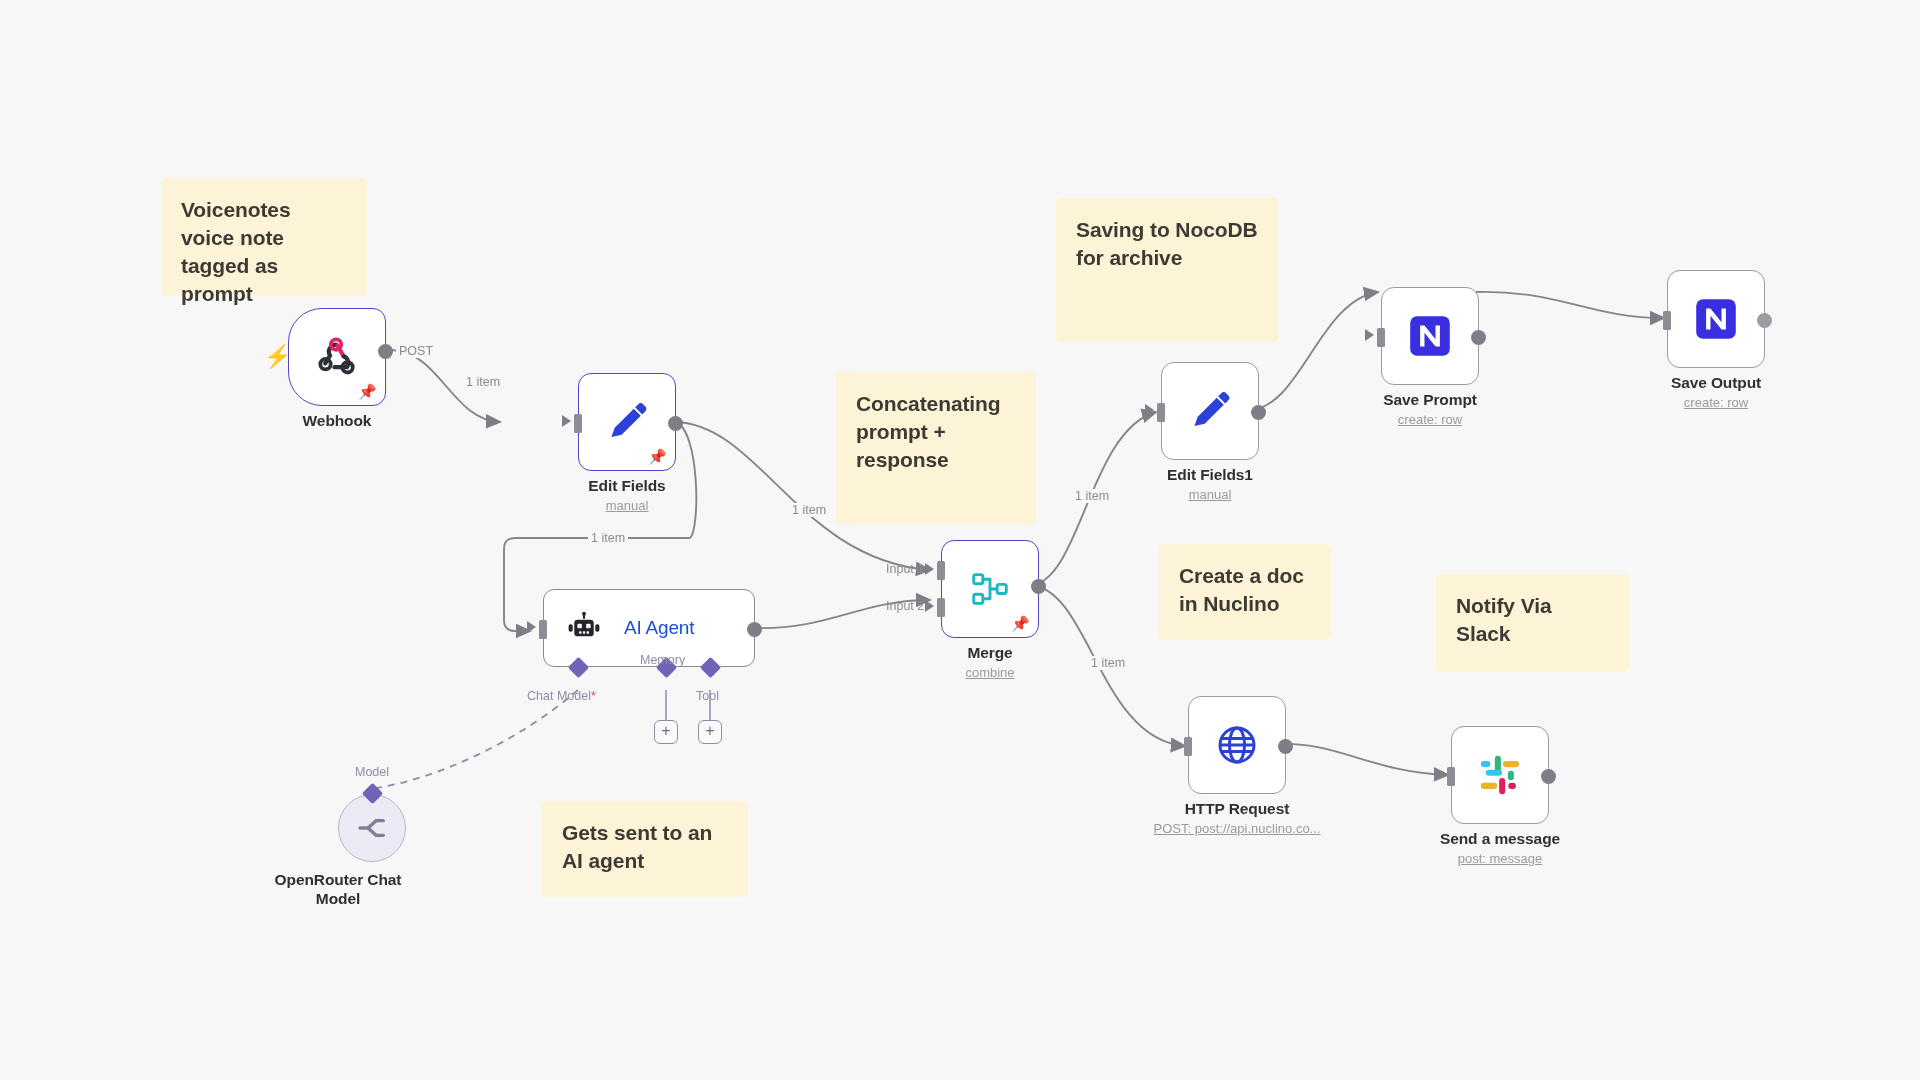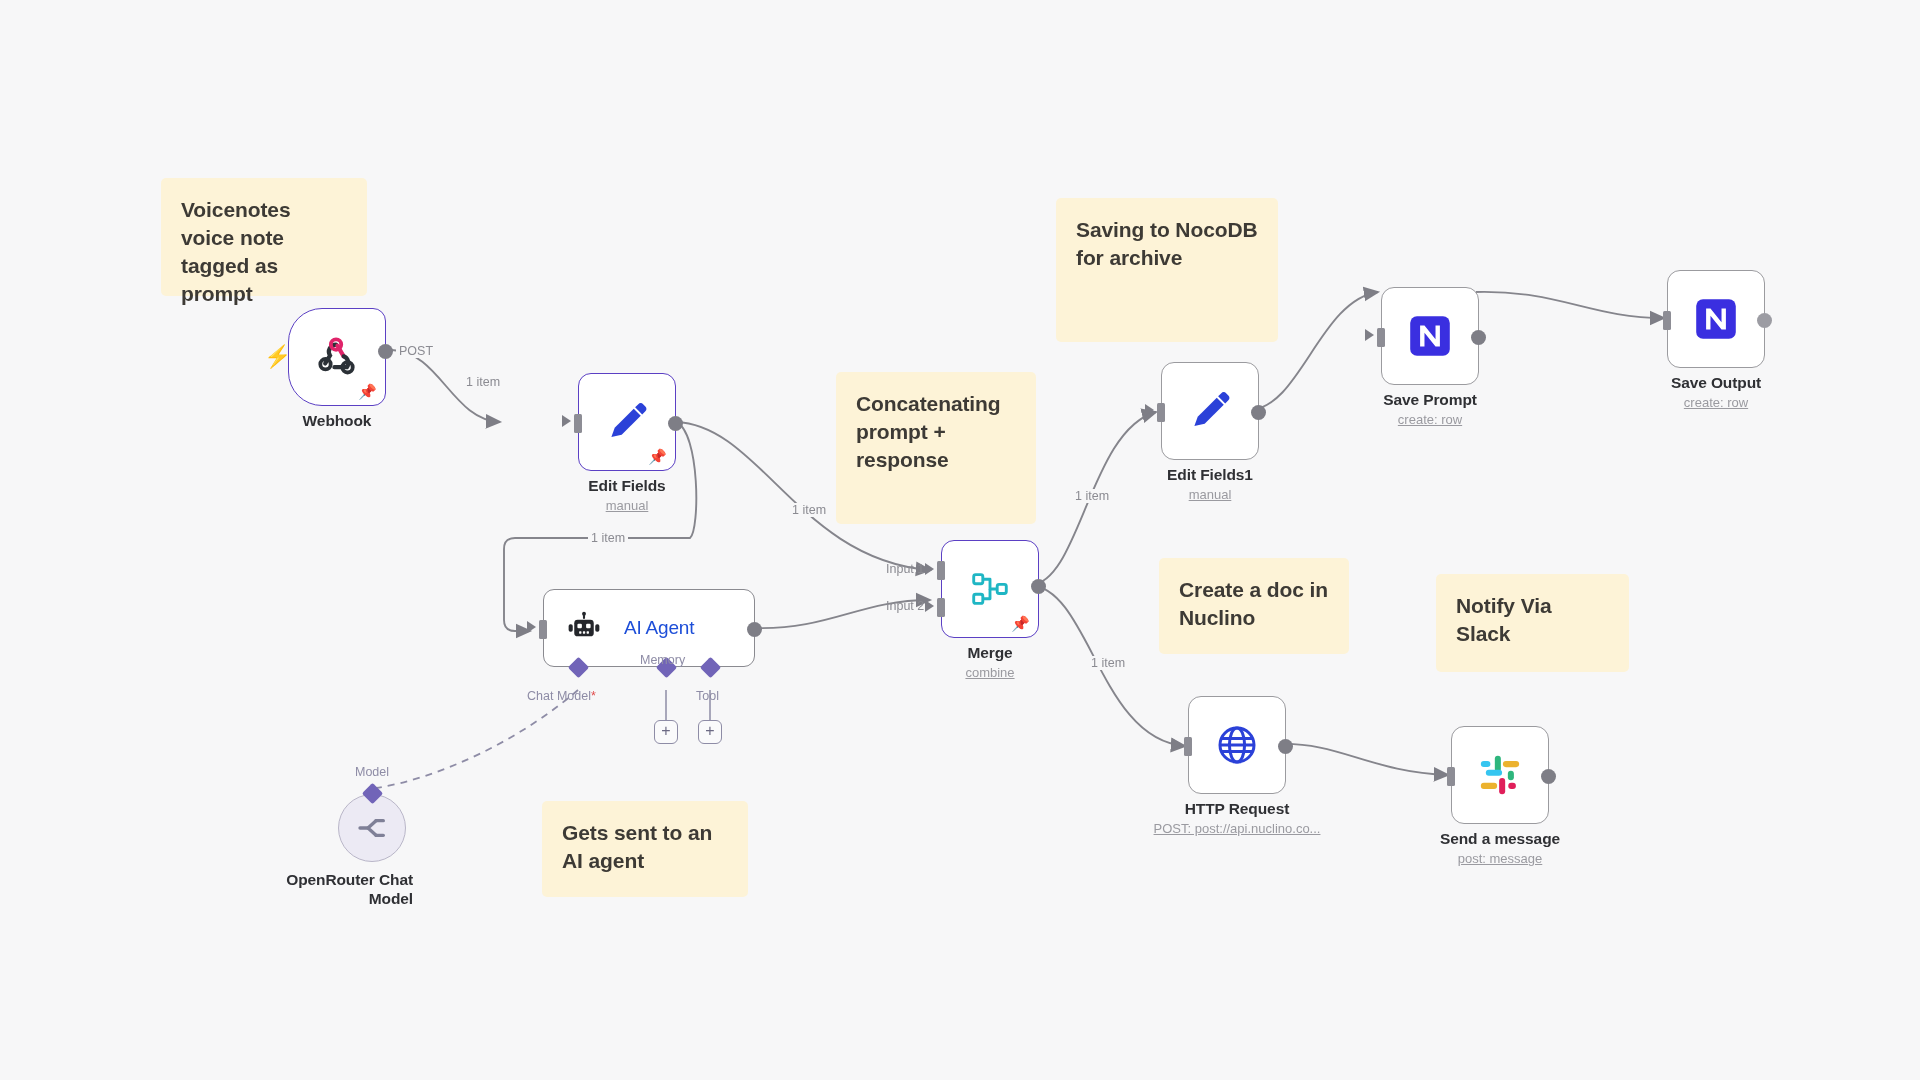--- a/index.html
+++ b/index.html
@@ -68,21 +68,21 @@
     position: absolute;
     top: 125px; left: 50%;
     transform: translateX(-50%);
     width: 260px;
     text-align: center;
     font-size: 13px;
     color: #9a9aa0;
     white-space: nowrap;
     text-decoration: underline;
   }
-  .node-label.wrap, .node-sub.wrap { white-space: normal; text-align: right; }
+  .node-label.wrap, .node-sub.wrap { white-space: normal; }
   .agent-title {
     font-size: 19px; font-weight: 400; color: #1d4ed8;
     letter-spacing: -0.2px;
   }
 
   
   .round-node {
     position: absolute;
     width: 68px; height: 68px; border-radius: 50%;
     background: #eceaf4;
@@ -206,21 +206,21 @@
   </div>
 
   <div class="sticky" style="left:1056px; top:198px; width:222px; height:144px;">
     <span>Saving to NocoDB for archive</span>
   </div>
 
   <div class="sticky" style="left:836px; top:372px; width:200px; height:152px;">
     <span>Concatenating prompt + response</span>
   </div>
 
-  <div class="sticky" style="left:1159px; top:558px; width:190px; height:96px;">
+  <div class="sticky" style="left:1159px; top:544px; width:172px; height:96px;">
     <span>Create a doc in Nuclino</span>
   </div>
 
   <div class="sticky" style="left:1436px; top:574px; width:193px; height:98px;">
     <span>Notify Via Slack</span>
   </div>
 
   <div class="sticky" style="left:542px; top:801px; width:206px; height:96px;">
     <span>Gets sent to an AI agent</span>
   </div>

